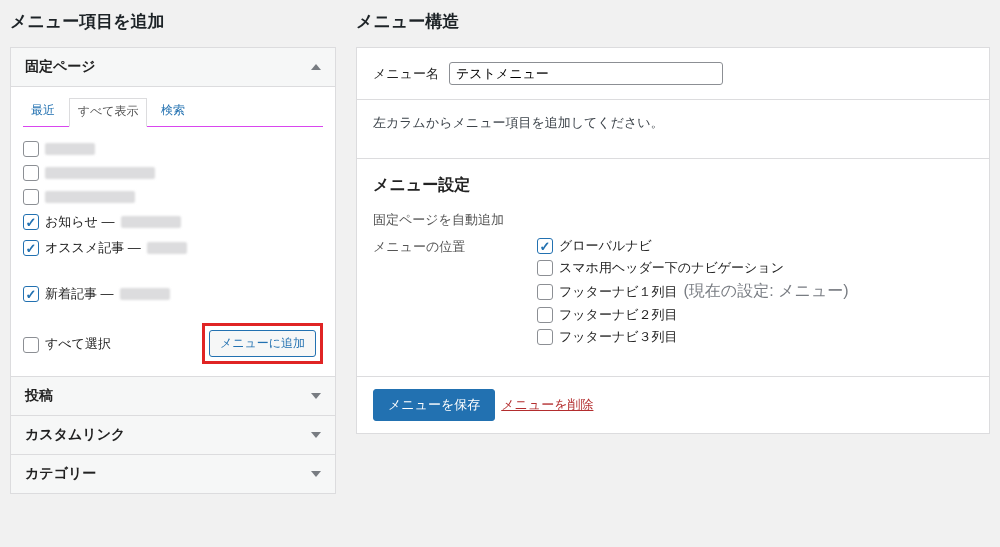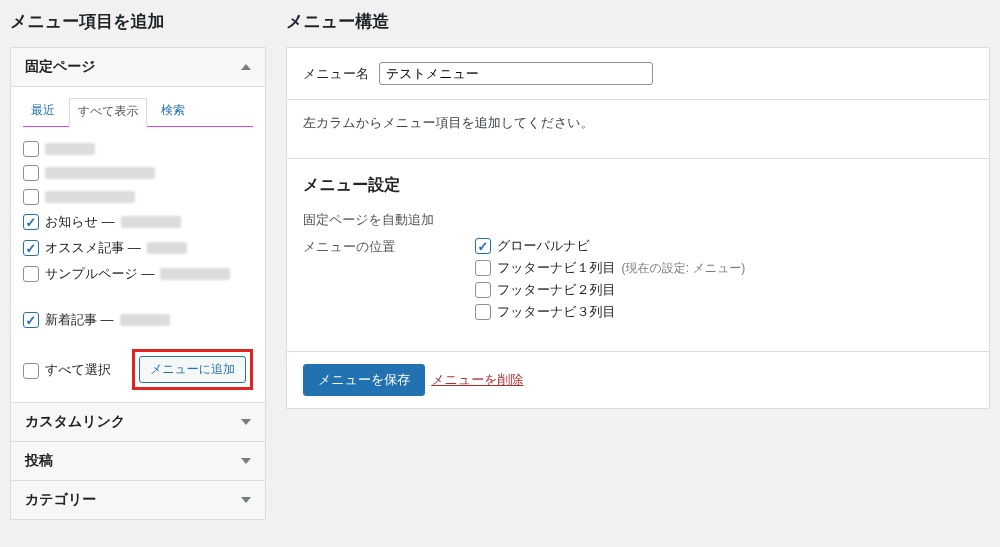--- a/index.html
+++ b/index.html
@@ -11,21 +11,21 @@
     width: 1000px;
     height: 547px;
     overflow: hidden;
   }
   .wrap {
     display: flex;
     padding: 10px 10px 0 10px;
     gap: 20px;
   }
   .left-col {
-    width: 256px;
+    width: 326px;
     flex-shrink: 0;
   }
   .right-col {
     flex: 1;
   }
   h2 {
     font-size: 17px;
     font-weight: 600;
     margin-bottom: 14px;
     color: #1d2327;
@@ -176,41 +176,41 @@
     padding: 16px 16px 18px;
     border-bottom: 1px solid #dcdcde;
   }
   .settings-block h3 {
     font-size: 16px;
     font-weight: 600;
     margin-bottom: 14px;
   }
   .settings-row {
     display:flex;
-    gap: 12px;
+    gap: 4px;
     margin-bottom: 8px;
     align-items:flex-start;
   }
   .settings-row .label-col {
     width: 160px;
     color: #555;
     font-size: 13px;
     padding-top:1px;
   }
   .settings-row .opts-col {
     flex:1;
   }
   .opts-col .opt {
     display:flex;
     align-items:center;
     gap:6px;
     margin-bottom:4px;
     font-size:13px;
   }
-  .hint { color:#787c82; font-size:12px; }
+  .hint { color:#787c82; font-size:16px; }
   .footer-actions {
     padding: 12px 16px;
     display:flex;
     align-items:center;
     gap: 6px;
     background:#fff;
   }
   .btn-primary {
     background: #2271b1;
     border: 1px solid #2271b1;
@@ -264,50 +264,45 @@
           </li>
           <li>
             <span class="cb checked"></span>
             <span>お知らせ —</span>
             <span class="blurred" style="width:60px"></span>
           </li>
           <li>
             <span class="cb checked"></span>
             <span>オススメ記事 —</span>
             <span class="blurred" style="width:40px"></span>
-          </li>
-          <li>
-            <span class="cb"></span>
-            <span>サンプルページ —</span>
-            <span class="blurred" style="width:70px"></span>
           </li>
           <li style="margin-top:20px">
             <span class="cb checked"></span>
             <span>新着記事 —</span>
             <span class="blurred" style="width:50px"></span>
           </li>
         </ul>
 
         <div class="actions-row">
           <div class="select-all">
             <span class="cb"></span>
             <span>すべて選択</span>
           </div>
           <div class="add-btn-wrap">
             <button class="btn-secondary">メニューに追加</button>
           </div>
         </div>
       </div>
 
       <div class="accordion-header">
+        <span>投稿</span>
+        <span class="tri down"></span>
+      </div>
+      <div class="accordion-header">
         <span>カスタムリンク</span>
-        <span class="tri down"></span>
-      </div>
-      <div class="accordion-header">
-        <span>投稿</span>
         <span class="tri down"></span>
       </div>
       <div class="accordion-header">
         <span>カテゴリー</span>
         <span class="tri down"></span>
       </div>
     </div>
   </div>
 
   <div class="right-col">
@@ -330,20 +325,24 @@
 
         <div class="settings-row">
           <div class="label-col">メニューの位置</div>
           <div class="opts-col">
             <div class="opt">
               <span class="cb checked"></span>
               <span>グローバルナビ</span>
             </div>
             <div class="opt">
               <span class="cb"></span>
+              <span>スマホ用ヘッダー下のナビゲーション</span>
+            </div>
+            <div class="opt">
+              <span class="cb"></span>
               <span>フッターナビ１列目</span>
               <span class="hint">(現在の設定: メニュー)</span>
             </div>
             <div class="opt">
               <span class="cb"></span>
               <span>フッターナビ２列目</span>
             </div>
             <div class="opt">
               <span class="cb"></span>
               <span>フッターナビ３列目</span>

